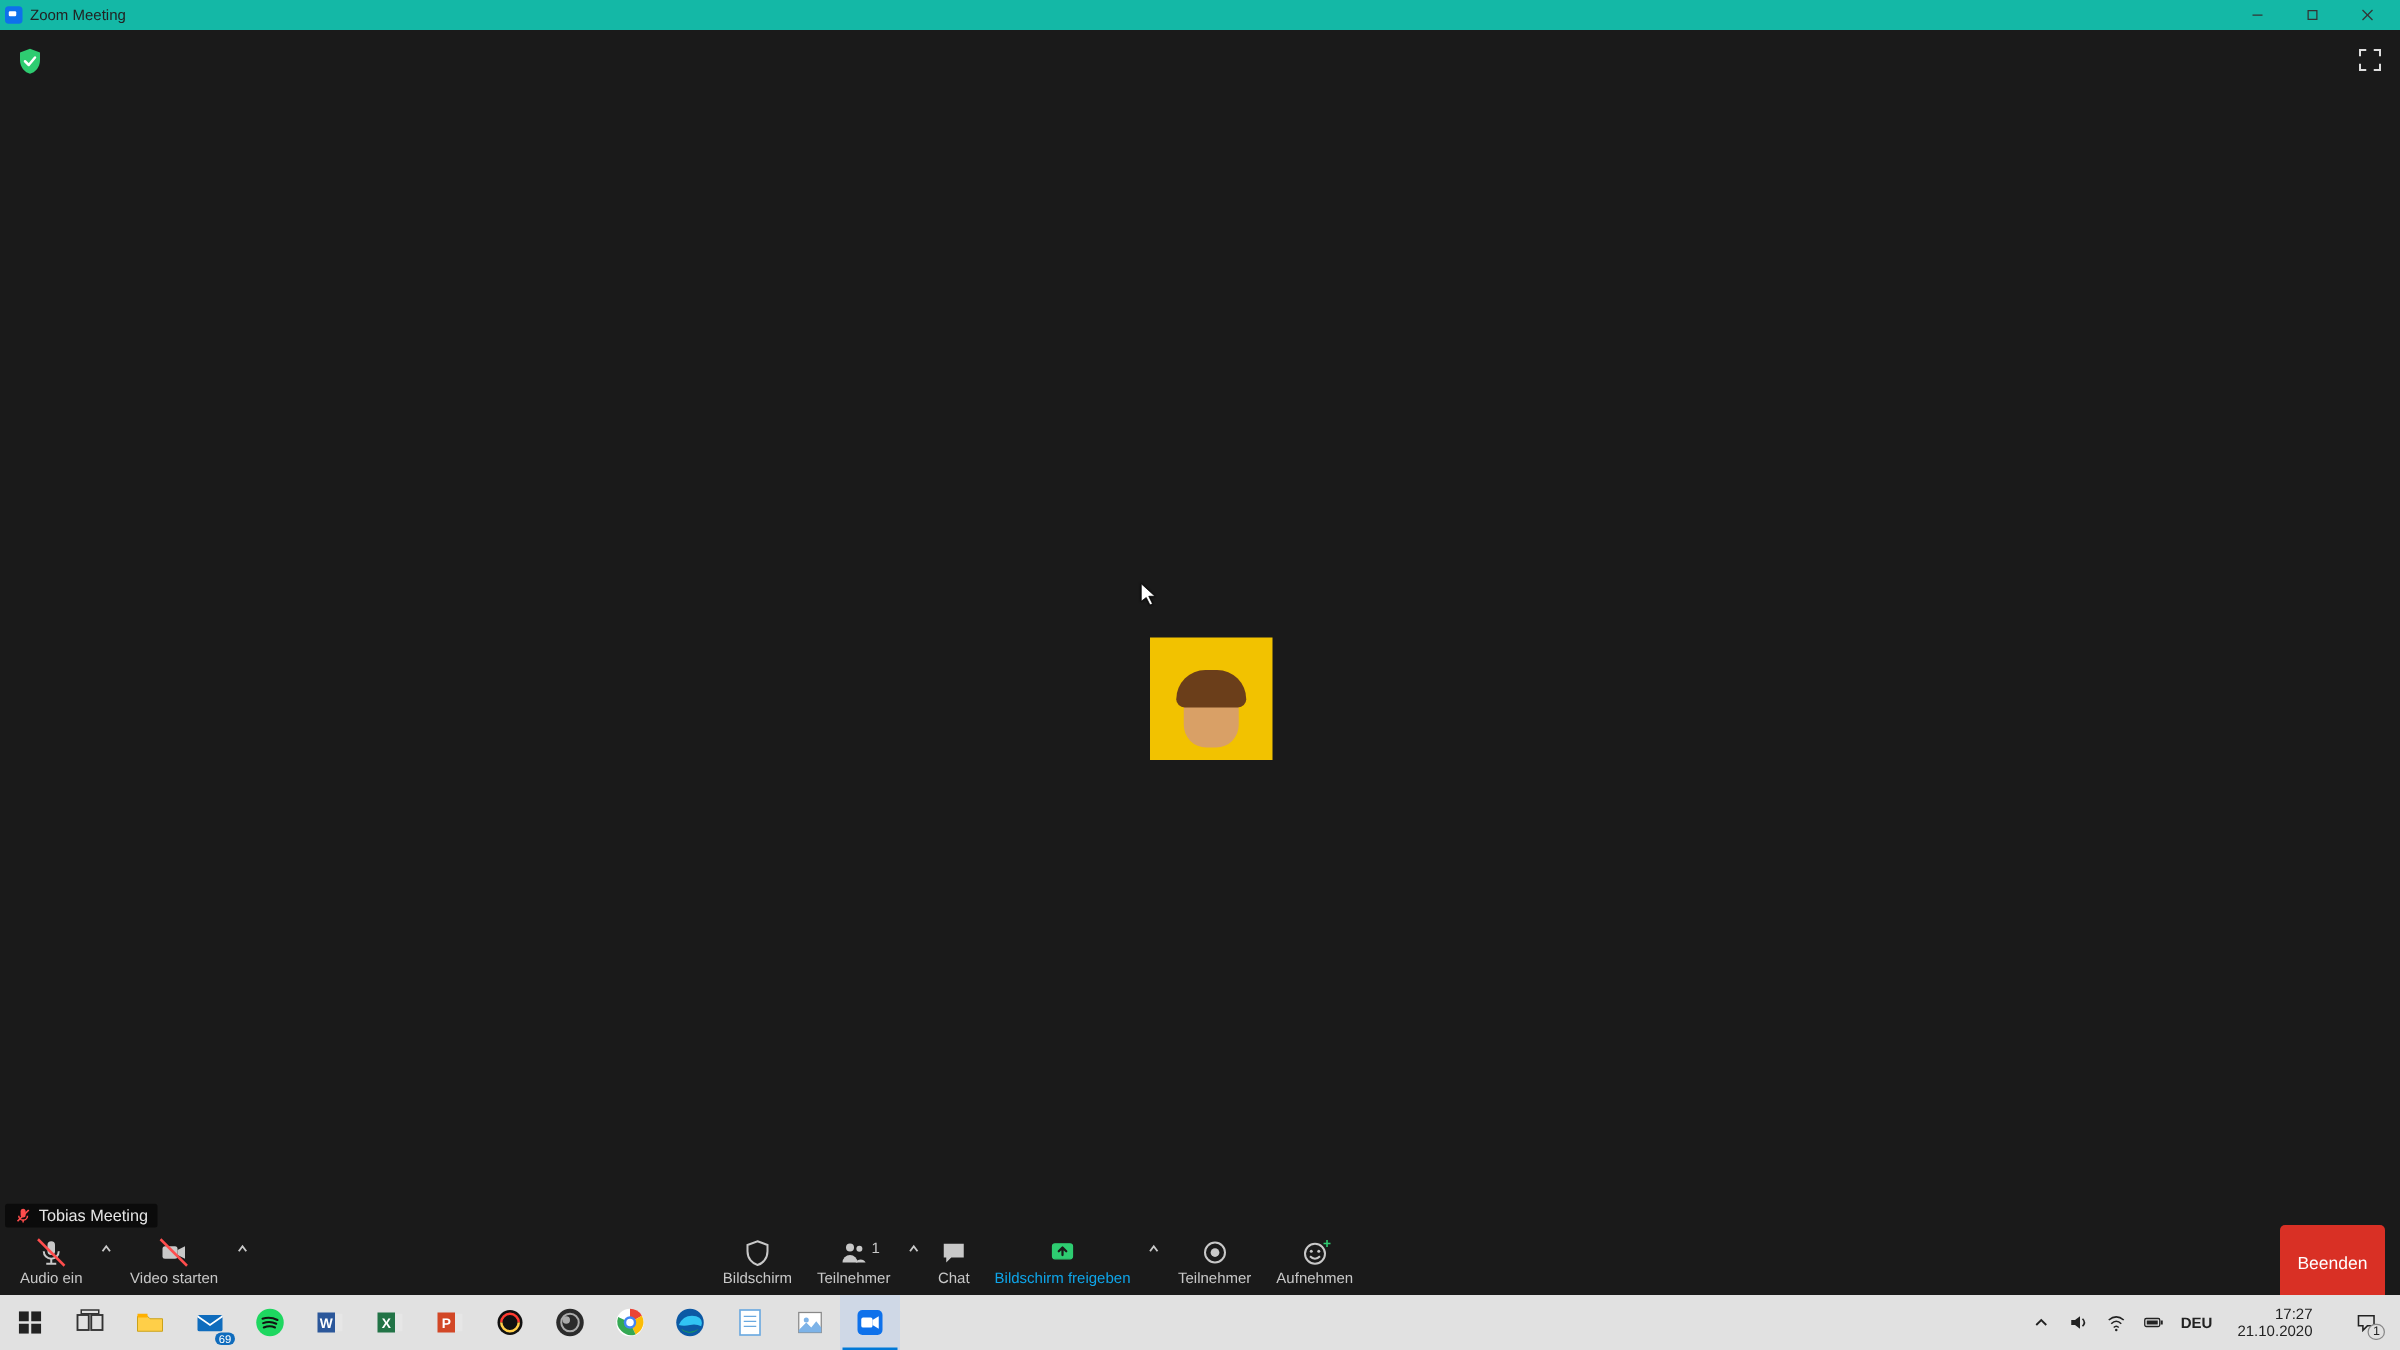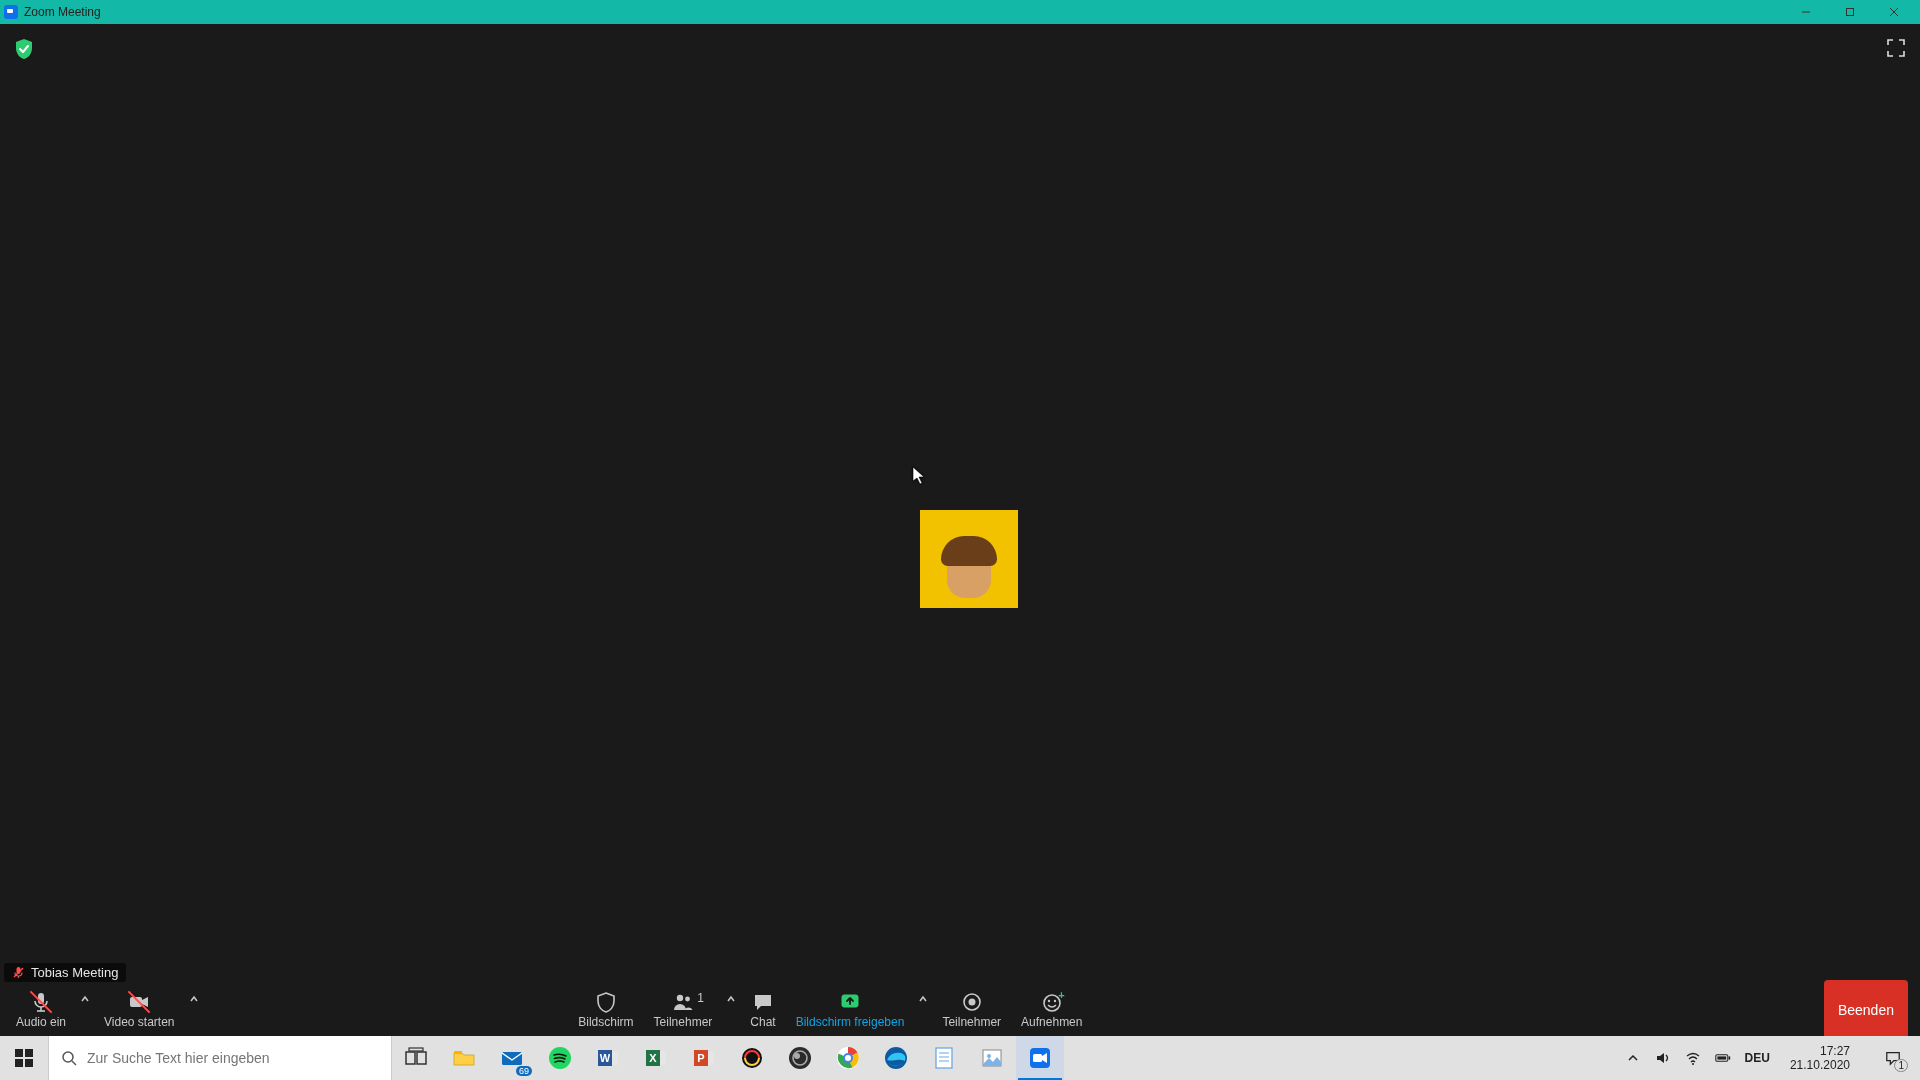--- a/index.html
+++ b/index.html
@@ -247,27 +247,20 @@
 
 <div class="taskbar">
   <div class="start">
     <svg viewBox="0 0 18 18">
         <rect x="0" y="0" width="8" height="8" fill="#222"></rect>
         <rect x="10" y="0" width="8" height="8" fill="#222"></rect>
         <rect x="0" y="10" width="8" height="8" fill="#222"></rect>
         <rect x="10" y="10" width="8" height="8" fill="#222"></rect>
       </svg>
   </div>
-  <div class="searchbox">
-    <svg viewBox="0 0 16 16">
-        <circle cx="7" cy="7" r="5" fill="none" stroke="currentColor" stroke-width="1.5"></circle>
-        <line x1="11" y1="11" x2="15" y2="15" stroke="currentColor" stroke-width="1.5"></line>
-      </svg>
-    <input type="text" placeholder="Zur Suche Text hier eingeben" style="">
-  </div>
   <div class="tb-icons">
     <div class="tb">
       <svg viewBox="0 0 26 26">
           <rect x="3" y="7" width="9" height="12" fill="none" stroke="#333" stroke-width="1.5"></rect>
           <rect x="14" y="7" width="9" height="12" fill="none" stroke="#333" stroke-width="1.5"></rect>
           <rect x="6" y="3" width="14" height="3" fill="none" stroke="#333" stroke-width="1.2"></rect>
         </svg>
     </div>
     <div class="tb">
       <svg viewBox="0 0 26 26">

